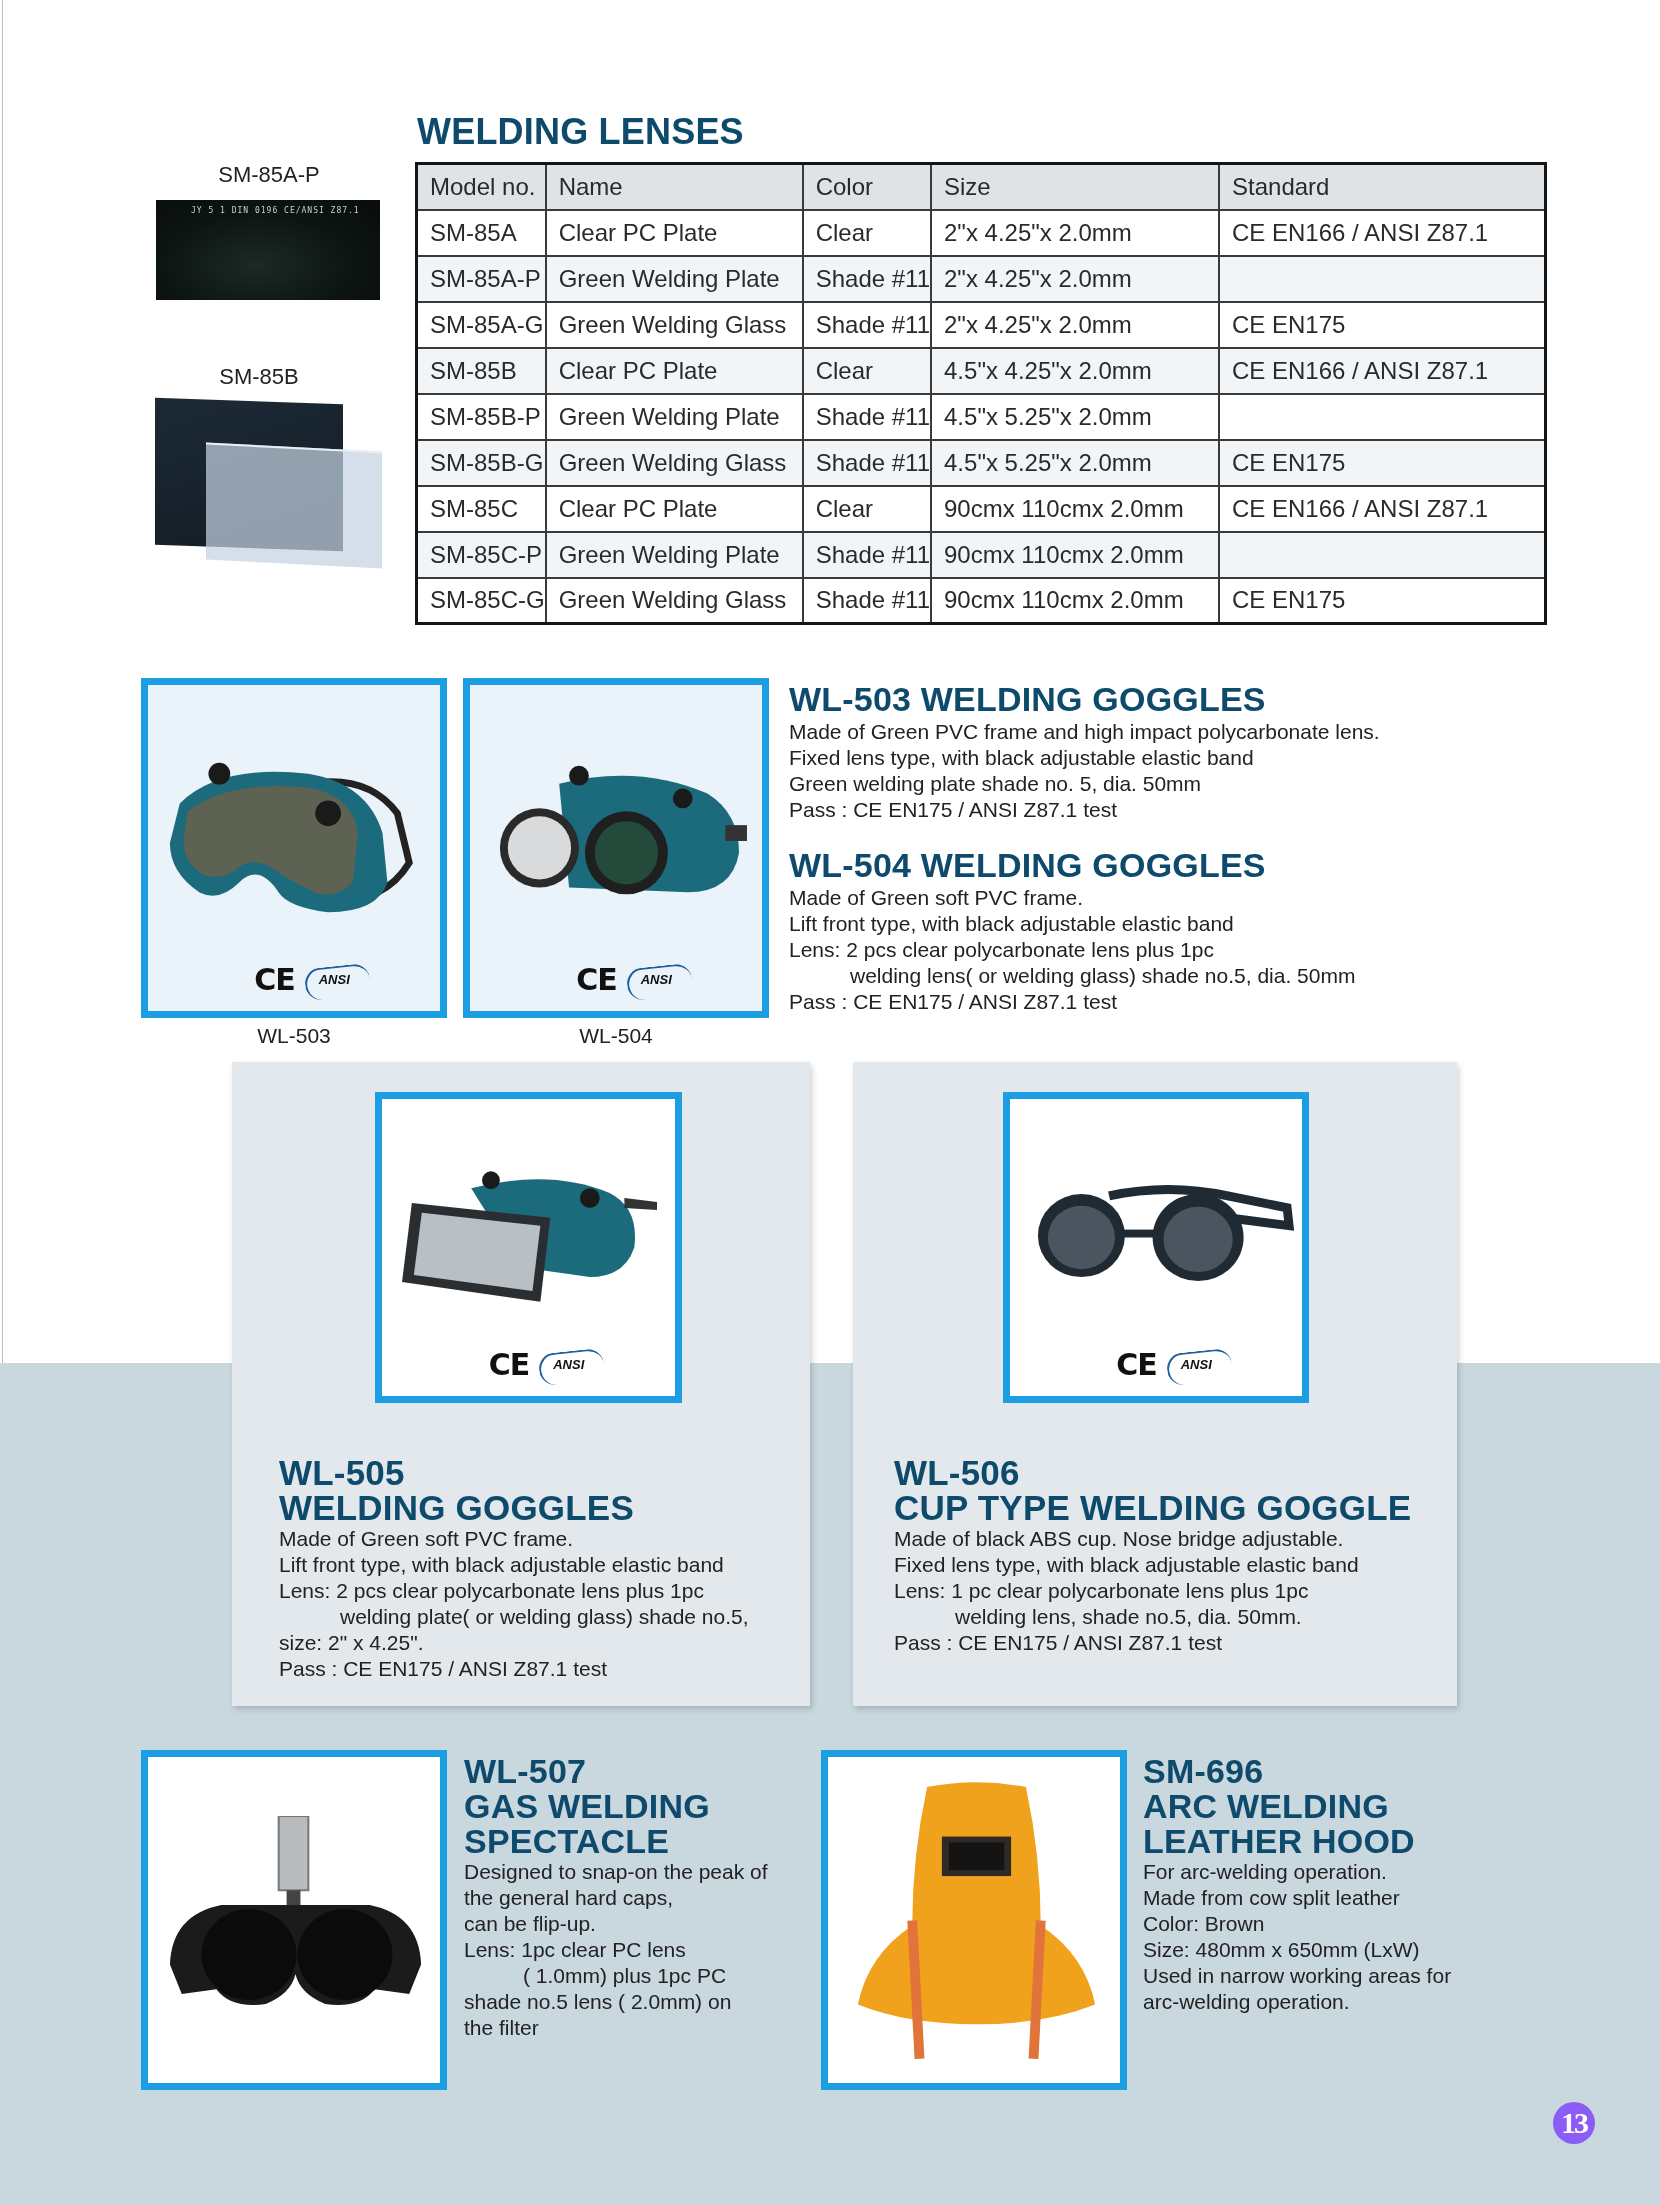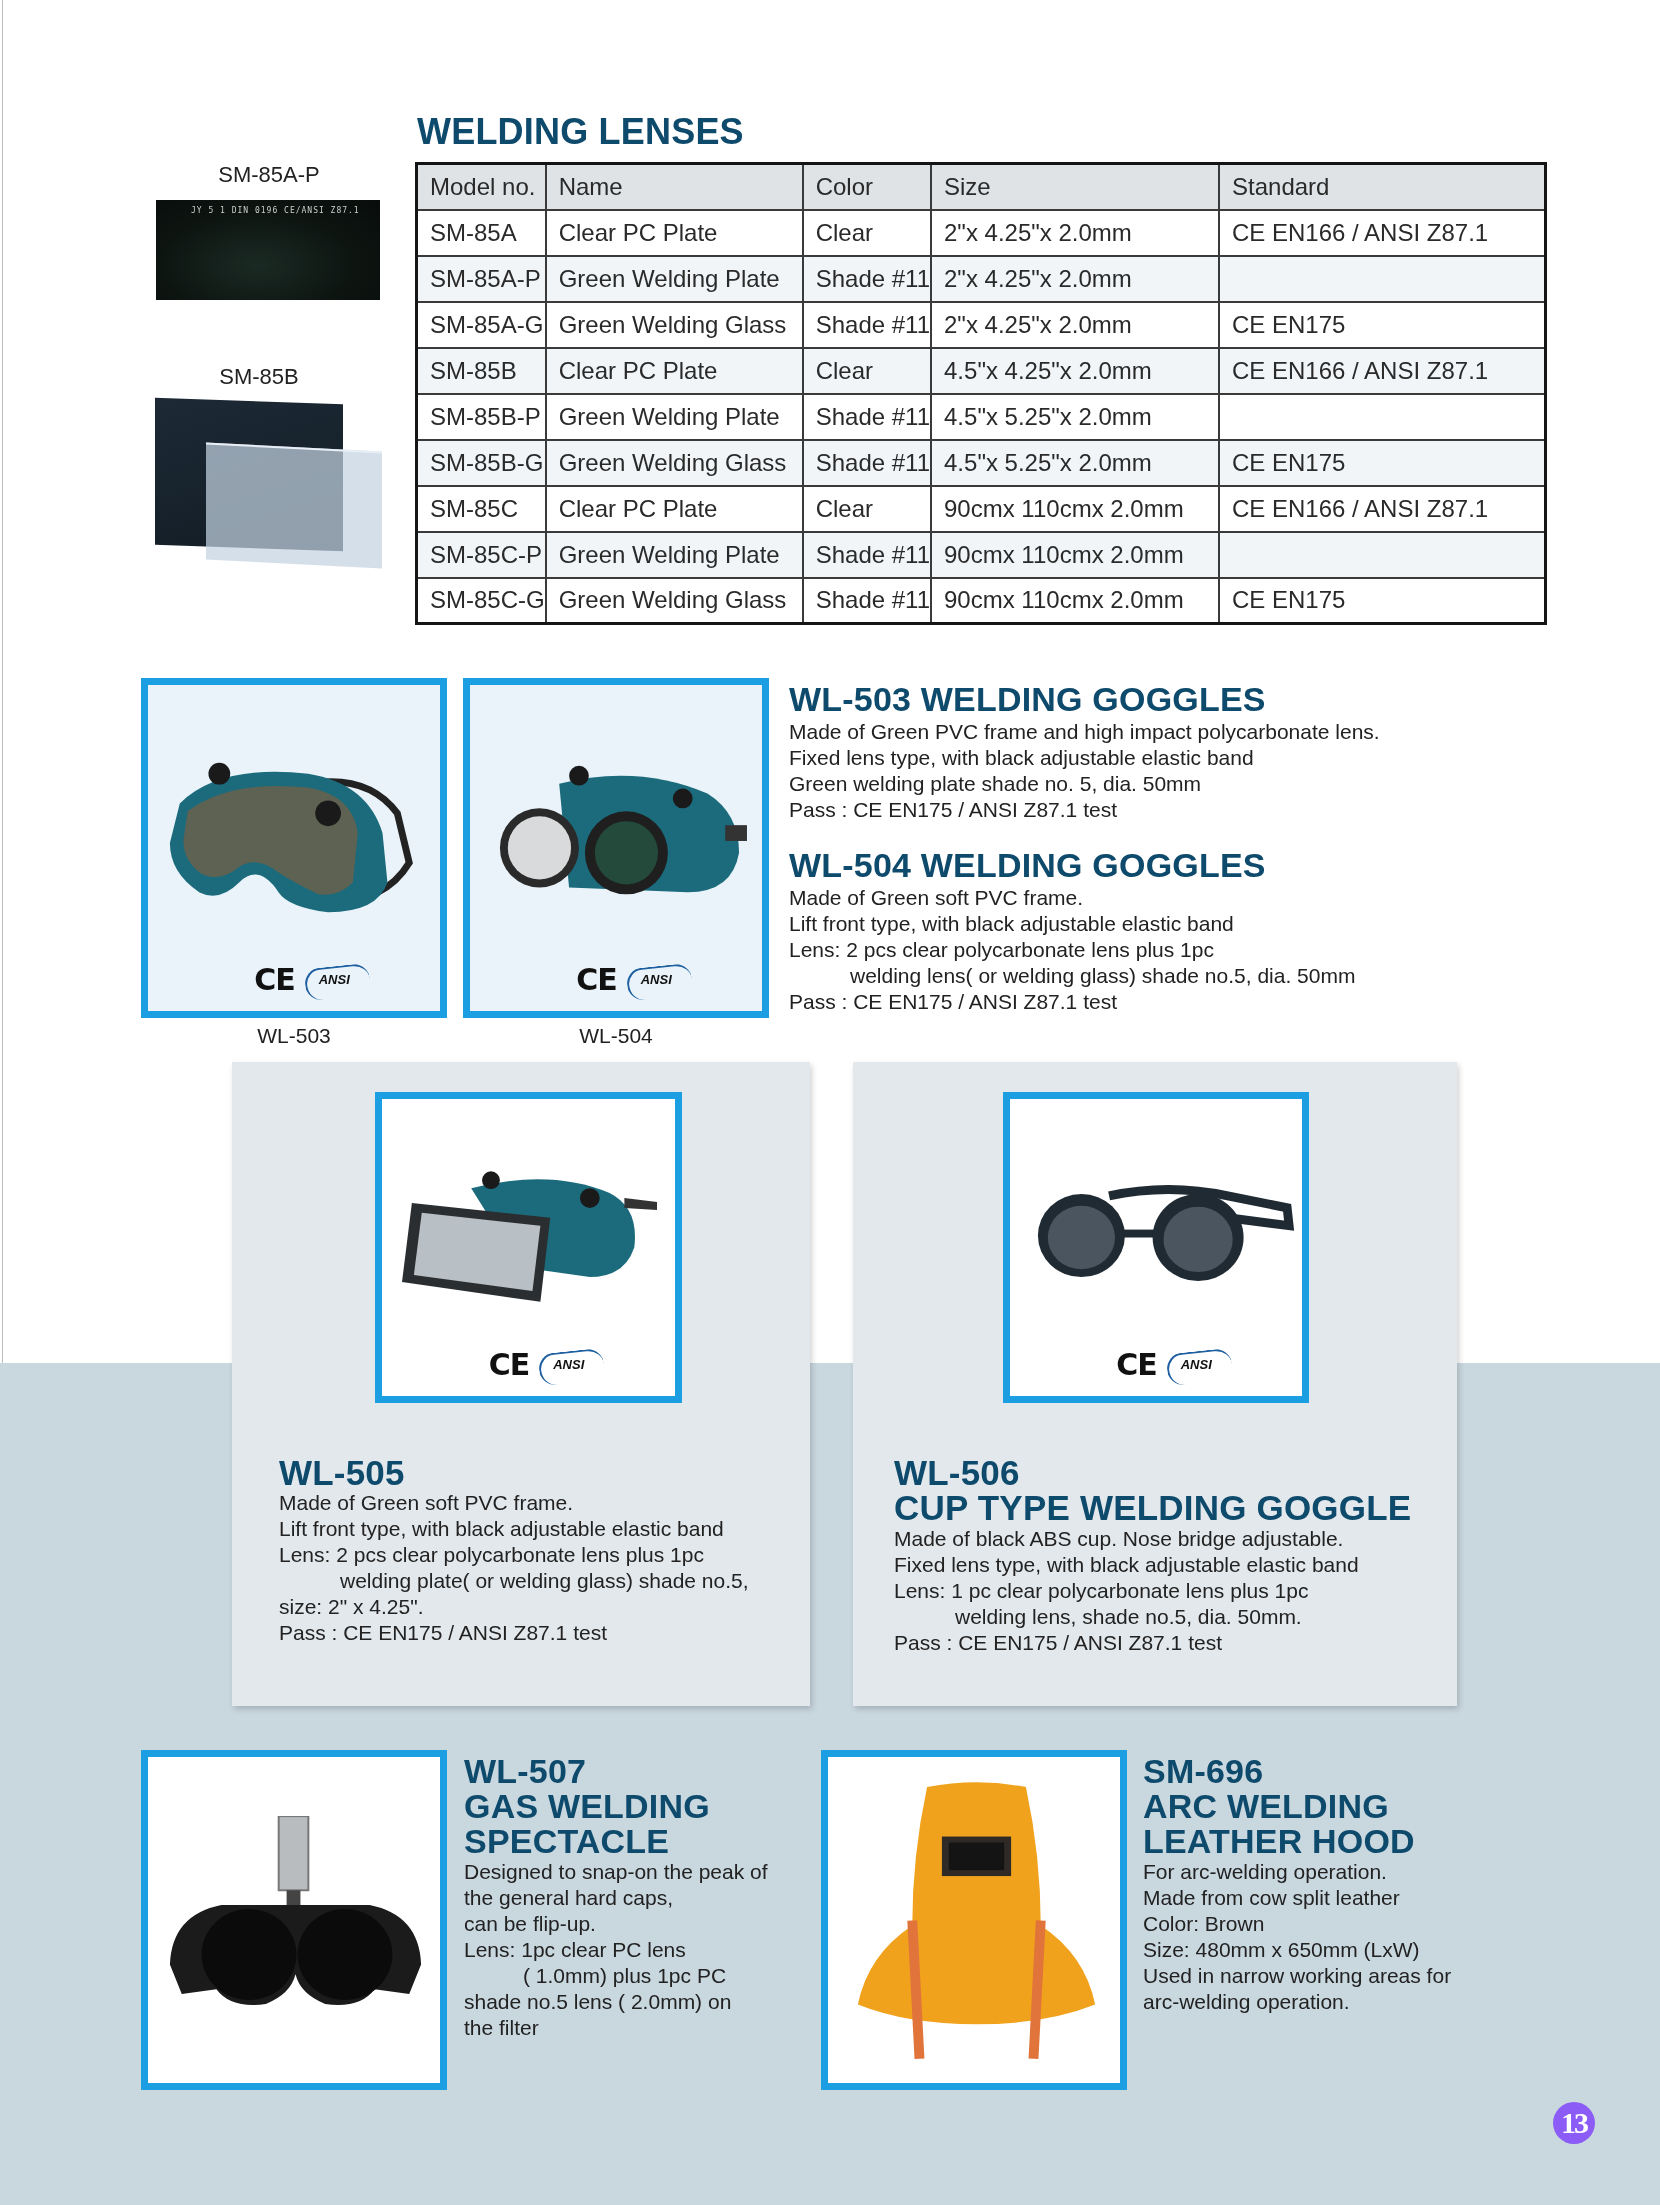--- a/index.html
+++ b/index.html
@@ -263,20 +263,21 @@
       <circle cx="90" cy="12" r="9" fill="#1a1a1a"></circle>
       <circle cx="190" cy="30" r="10" fill="#1a1a1a"></circle>
     </svg>
     <div class="cert">
       <span class="ce">CE</span>
       <span class="ansi">ANSI</span>
     </div>
   </div>
   <div class="txt" style="left:47px; top:394px;">
     <div class="h-title" style="font-size:35px; line-height:34px;">WL-505</div>
+    <div class="h-title" style="font-size:35px; line-height:36px;">WELDING GOGGLES</div>
     <div class="body">Made of Green soft PVC frame.</div>
     <div class="body">Lift front type, with black adjustable elastic band</div>
     <div class="body">Lens: 2 pcs clear polycarbonate lens plus 1pc</div>
     <div class="body indent">welding plate( or welding glass) shade no.5,</div>
     <div class="body">size: 2" x 4.25".</div>
     <div class="body">Pass : CE EN175 / ANSI Z87.1 test</div>
   </div>
 </div>
 
 <div class="panel" style="left:853px; top:1062px; width:604px; height:644px;">

